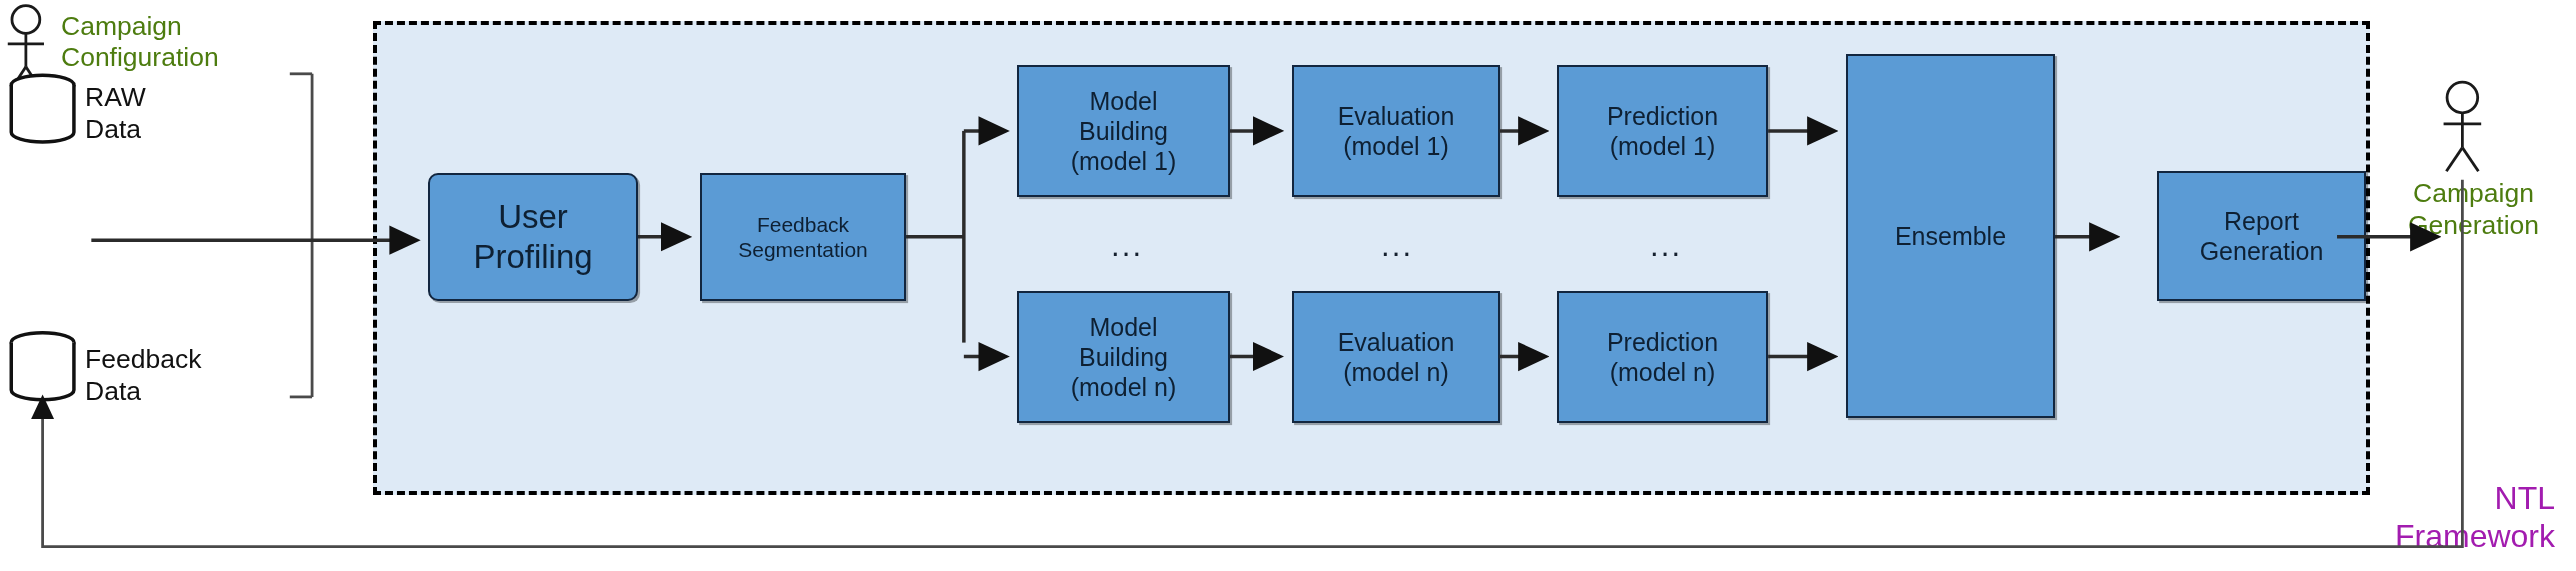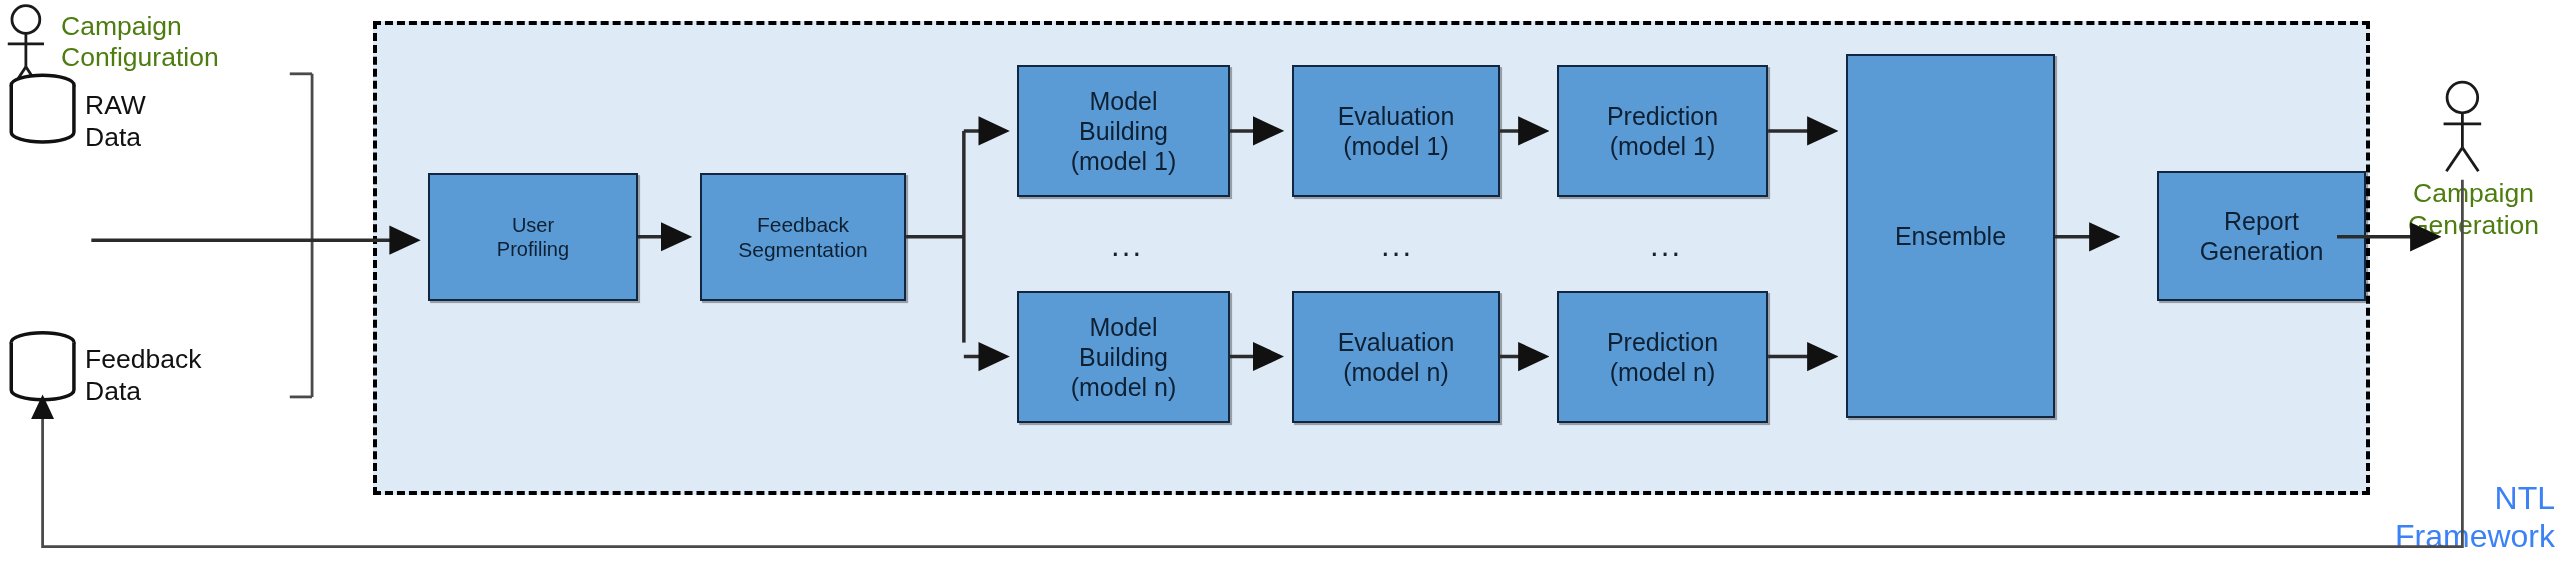--- a/index.html
+++ b/index.html
@@ -10,36 +10,36 @@
 
   
   #ntl-frame{
     left:373px; top:21px; width:1997px; height:474px;
     background:#DEEAF6;
     border:4.9px dashed #000000;
     box-sizing:border-box;
   }
   #ntl-label{
     right:21px; bottom:15.3px; text-align:right;
-    font-size:32px; color:#3b82f6; line-height:1.18; white-space:pre-line;
+    font-size:32px; color:#a21caf; line-height:1.18; white-space:pre-line;
   }
 
   
   .pbox{
     background:#5B9BD5;
     border:2.8px solid #12263F;
     box-sizing:border-box;
     display:flex; align-items:center; justify-content:center;
     text-align:center;
     color:#0E2033;
     line-height:1.2;
     white-space:pre-line;
     box-shadow:2.1px 2.1px 0 rgba(0,0,0,.32);
   }
-  .fs-lg{font-size:20px;}
+  .fs-lg{font-size:33px;border-radius:10px;}
   .fs-md{font-size:25px;}
   .fs-sm{font-size:21px;}
 
   
   .actor-label{font-size:26.5px;color:#4d7c0f;line-height:1.2;white-space:pre-line;}
   .ds-label{font-size:26.5px;color:#111;line-height:1.2;white-space:pre-line;}
 
   .ellipsis{font-size:31px;color:#14202E;letter-spacing:2.1px;line-height:1;}
 
   svg.ov{position:absolute;left:0;top:0;width:2576px;height:571px;pointer-events:none;}
@@ -64,21 +64,21 @@
     <line class="stick" x1="36" y1="96" x2="15" y2="128"></line>
     <line class="stick" x1="36" y1="96" x2="57" y2="128"></line>
   </svg>
   <div class="abs actor-label" style="left:61px;top:10.5px;">Campaign
 Configuration</div>
 
   <svg class="ov" viewBox="0 0 3697 820" width="2576" height="571">
     <ellipse class="cyl" cx="60" cy="122" rx="45" ry="14"></ellipse>
     <path class="cyl" d="M15,122 L15,190 A45,14 0 0 0 105,190 L105,122"></path>
   </svg>
-  <div class="abs ds-label" style="left:85px;top:90px;">RAW
+  <div class="abs ds-label" style="left:85px;top:82px;">RAW
 Data</div>
 
   <svg class="ov" viewBox="0 0 3697 820" width="2576" height="571">
     <ellipse class="cyl" cx="60" cy="492" rx="45" ry="14"></ellipse>
     <path class="cyl" d="M15,492 L15,560 A45,14 0 0 0 105,560 L105,492"></path>
   </svg>
   <div class="abs ds-label" style="left:85px;top:344px;">Feedback
 Data</div>
 
   <svg class="ov" viewBox="0 0 3697 820" width="2576" height="571">

